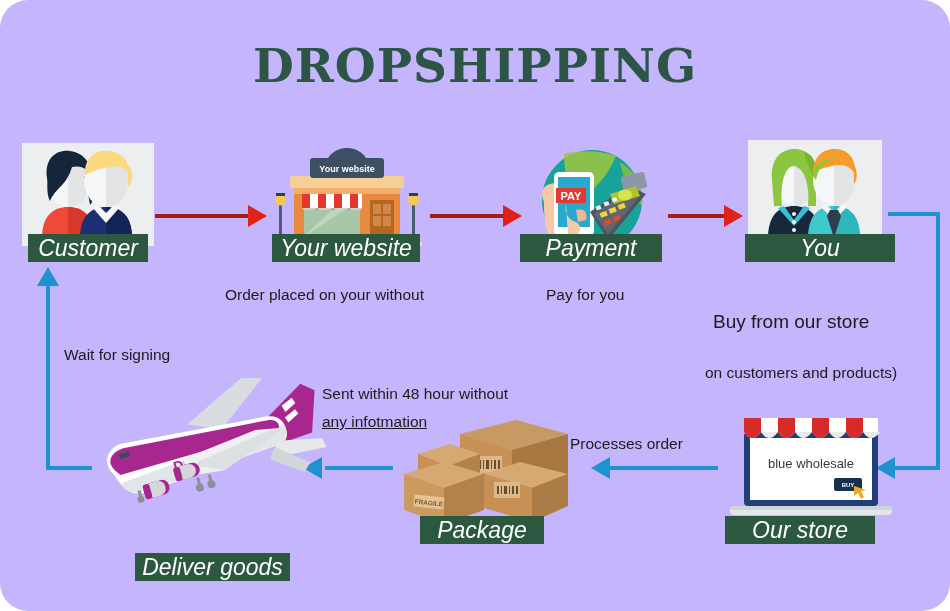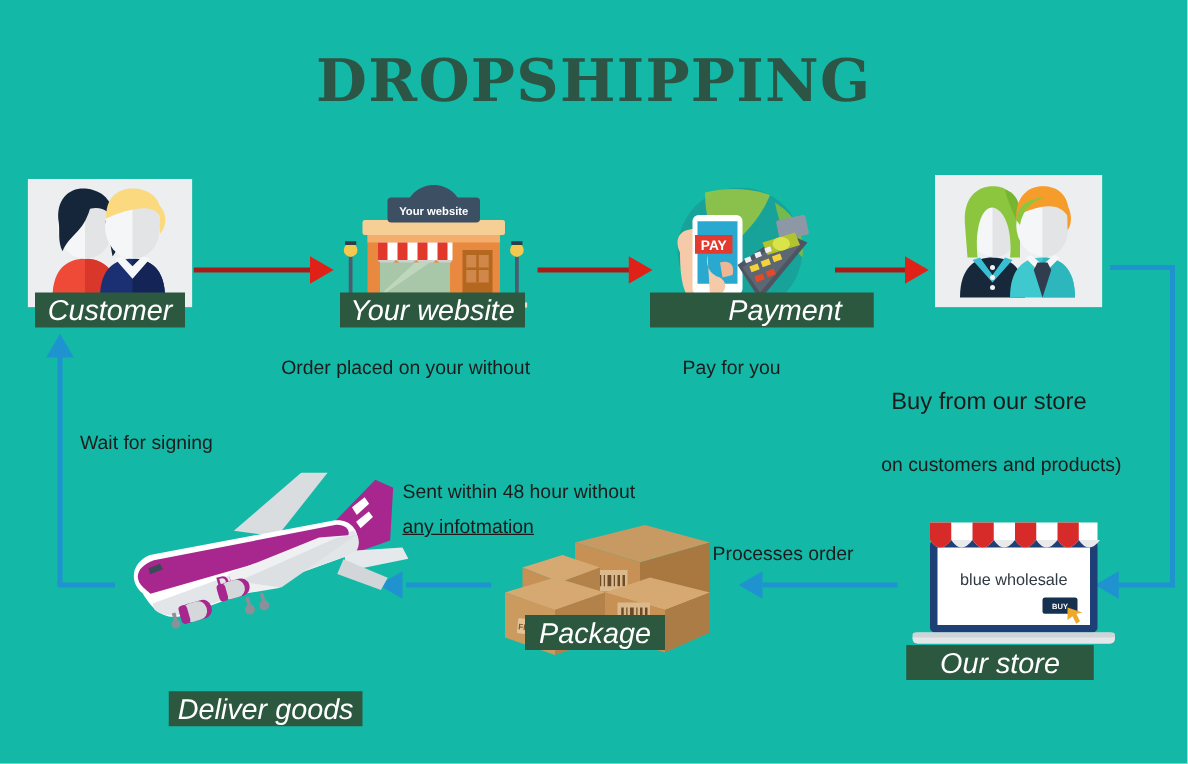--- a/index.html
+++ b/index.html
@@ -7,22 +7,23 @@
     padding: 0;
     background: #ffffff;
   }
   body {
     font-family: "Liberation Sans", sans-serif;
   }
   #canvas {
     position: relative;
     width: 950px;
     height: 611px;
-    background: #14b8a6;
+    background: #c4b5fd;
     overflow: hidden;
+    border-radius: 28px;
   }
   .abs { position: absolute; }
 
   
   #title {
     left: 0; top: 38px; width: 950px;
     text-align: center;
     font-family: "DejaVu Serif", "Liberation Serif", serif;
     font-weight: bold;
     font-size: 47px;
@@ -222,21 +223,21 @@
           <rect x="89" y="66" width="7" height="5" transform="rotate(-20 92 68)"></rect>
         </g>
         <g fill="#edeff2">
           <rect x="72" y="56" width="5" height="4" transform="rotate(-20 74 58)"></rect>
           <rect x="80" y="52" width="5" height="4" transform="rotate(-20 82 54)"></rect>
           <rect x="88" y="48" width="5" height="4" transform="rotate(-20 90 50)"></rect>
         </g>
       </g>
     </svg>
   </div>
-  <div class="abs plate" style="left:520px; top:234px; width:142px;padding-left:37px;">Payment</div>
+  <div class="abs plate" style="left:520px; top:234px; width:142px;">Payment</div>
 
   <div class="abs illus" id="you-art">
     <svg width="134" height="106" viewBox="0 0 134 106">
       <rect x="0" y="0" width="134" height="106" fill="#eceef0"></rect>
 
       <g>
         <path d="M20 98 C20 74 32 66 46 66 C60 66 72 74 72 98 Z" fill="#17283b"></path>
         <path d="M36 66 L46 80 L56 66 L62 68 L46 86 L30 68 Z" fill="#39bfd3"></path>
         <circle cx="46" cy="74" r="2" fill="#f0f2f3"></circle>
         <circle cx="46" cy="82" r="2" fill="#f0f2f3"></circle>
@@ -253,20 +254,21 @@
         <path d="M72 66 L86 80 L100 66 L95 64 L86 72 L77 64 Z" fill="#f5f6f7"></path>
         <path d="M82 70 L90 70 L93 76 L86 98 L79 76 Z" fill="#2f3d4f"></path>
         <ellipse cx="86" cy="40" rx="21" ry="25" fill="#f5f6f7"></ellipse>
         <path d="M86 15 L86 66 C100 66 107 54 107 40 C107 25 100 15 86 15 Z" fill="#e2e4e6"></path>
         <path d="M65 36 C64 16 76 8 88 9 C102 10 108 20 107 34 C100 22 88 24 76 28 C70 30 66 32 65 36 Z" fill="#f59c2a"></path>
         <path d="M65 36 C66 24 76 18 88 18 C78 20 70 28 68 40 Z" fill="#8cc63e"></path>
         <path d="M104 22 C110 28 110 40 106 44 C106 34 106 26 104 22 Z" fill="#f59c2a"></path>
       </g>
     </svg>
   </div>
+  <div class="abs plate" style="left:745px; top:234px; width:150px;">You</div>
 
   <div class="abs illus" id="laptop-art">
     <svg width="178" height="118" viewBox="0 0 178 118">
 
       <rect x="22" y="20" width="134" height="74" rx="4" fill="#1f3f77"></rect>
       <rect x="28" y="26" width="122" height="62" fill="#ffffff"></rect>
 
       <g>
         <rect x="22" y="6" width="134" height="14" fill="#ffffff"></rect>
         <g fill="#d62b28">
@@ -336,21 +338,21 @@
           <rect x="99" y="74" width="2" height="8"></rect>
             <rect x="103" y="74" width="1" height="8"></rect>
           <rect x="106" y="74" width="3" height="8"></rect>
             <rect x="111" y="74" width="1" height="8"></rect>
           <rect x="114" y="74" width="2" height="8"></rect>
             <rect x="118" y="74" width="2" height="8"></rect>
         </g>
       </g>
     </svg>
   </div>
-  <div class="abs plate" style="left:420px; top:492px; width:112px;">Package</div>
+  <div class="abs plate" style="left:420px; top:516px; width:124px;">Package</div>
 
   <div class="abs illus" id="plane-art">
     <svg width="260" height="152" viewBox="0 0 260 152">
       <g transform="rotate(-16 130 76)">
 
         <path d="M118 42 L196 6 L214 10 L150 56 Z" fill="#d9dde0"></path>
 
         <path d="M196 58 L238 34 L250 44 L236 84 L200 86 Z" fill="#a7278e"></path>
         <path d="M214 50 l12 -5 l2 6 l-12 6 Z" fill="#ffffff"></path>
         <path d="M214 62 l12 -5 l2 5 l-12 6 Z" fill="#ffffff"></path>

